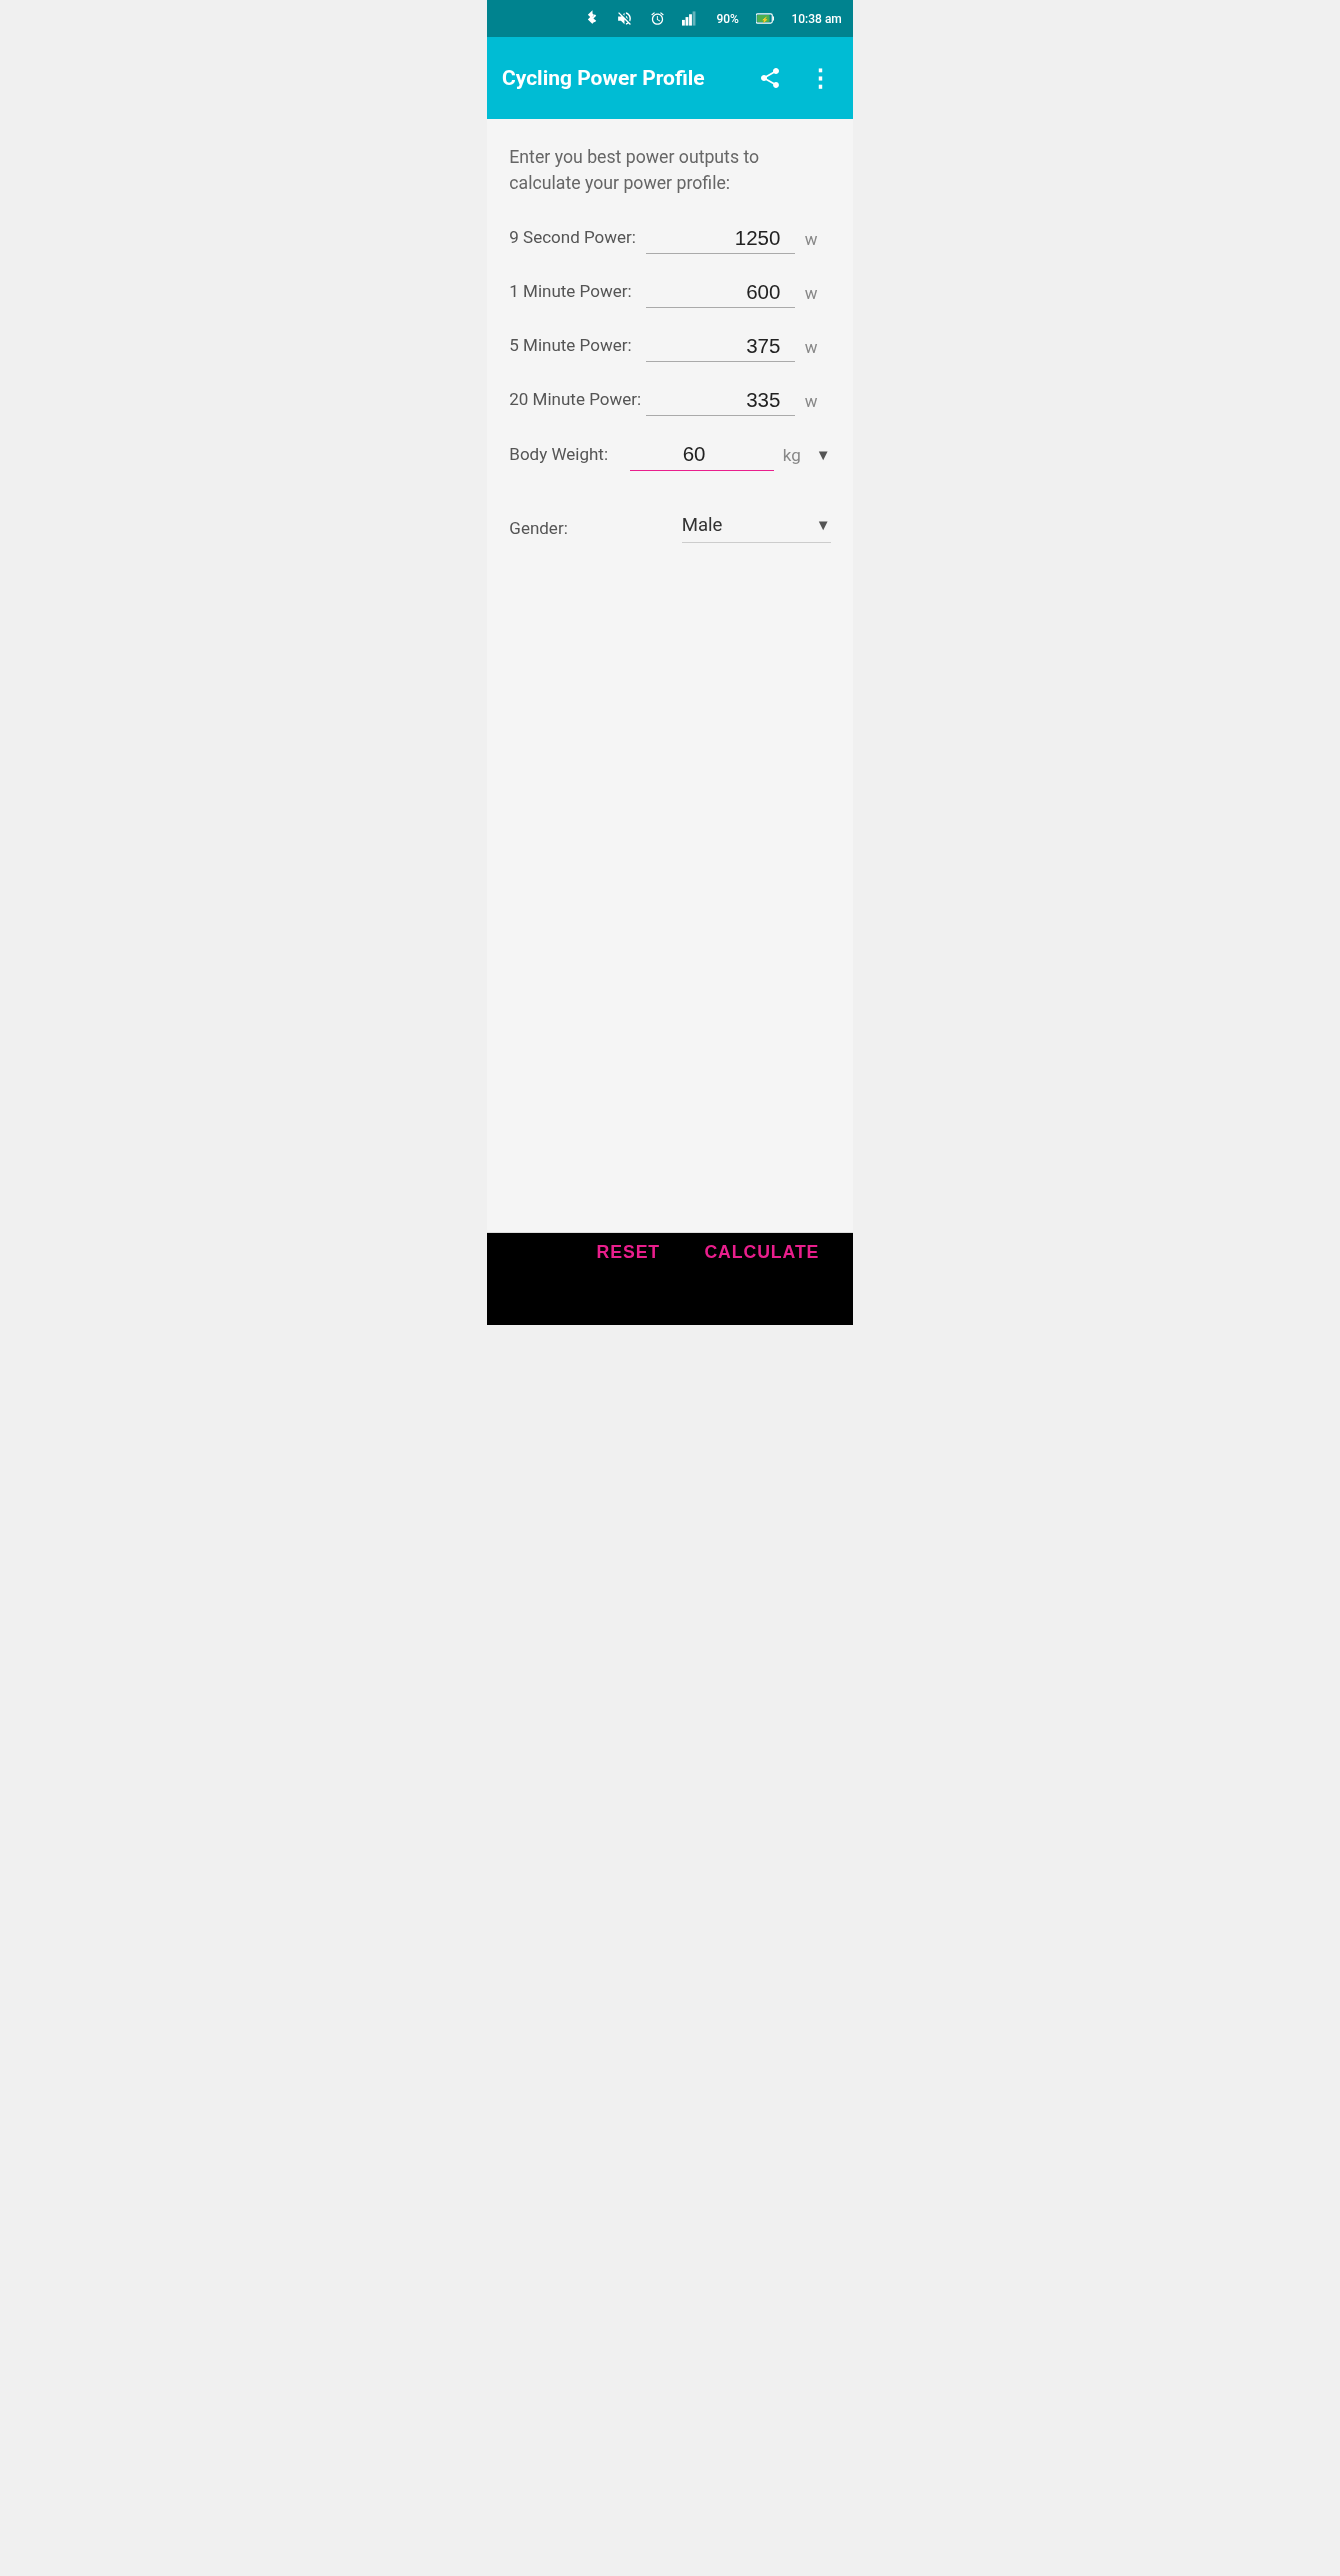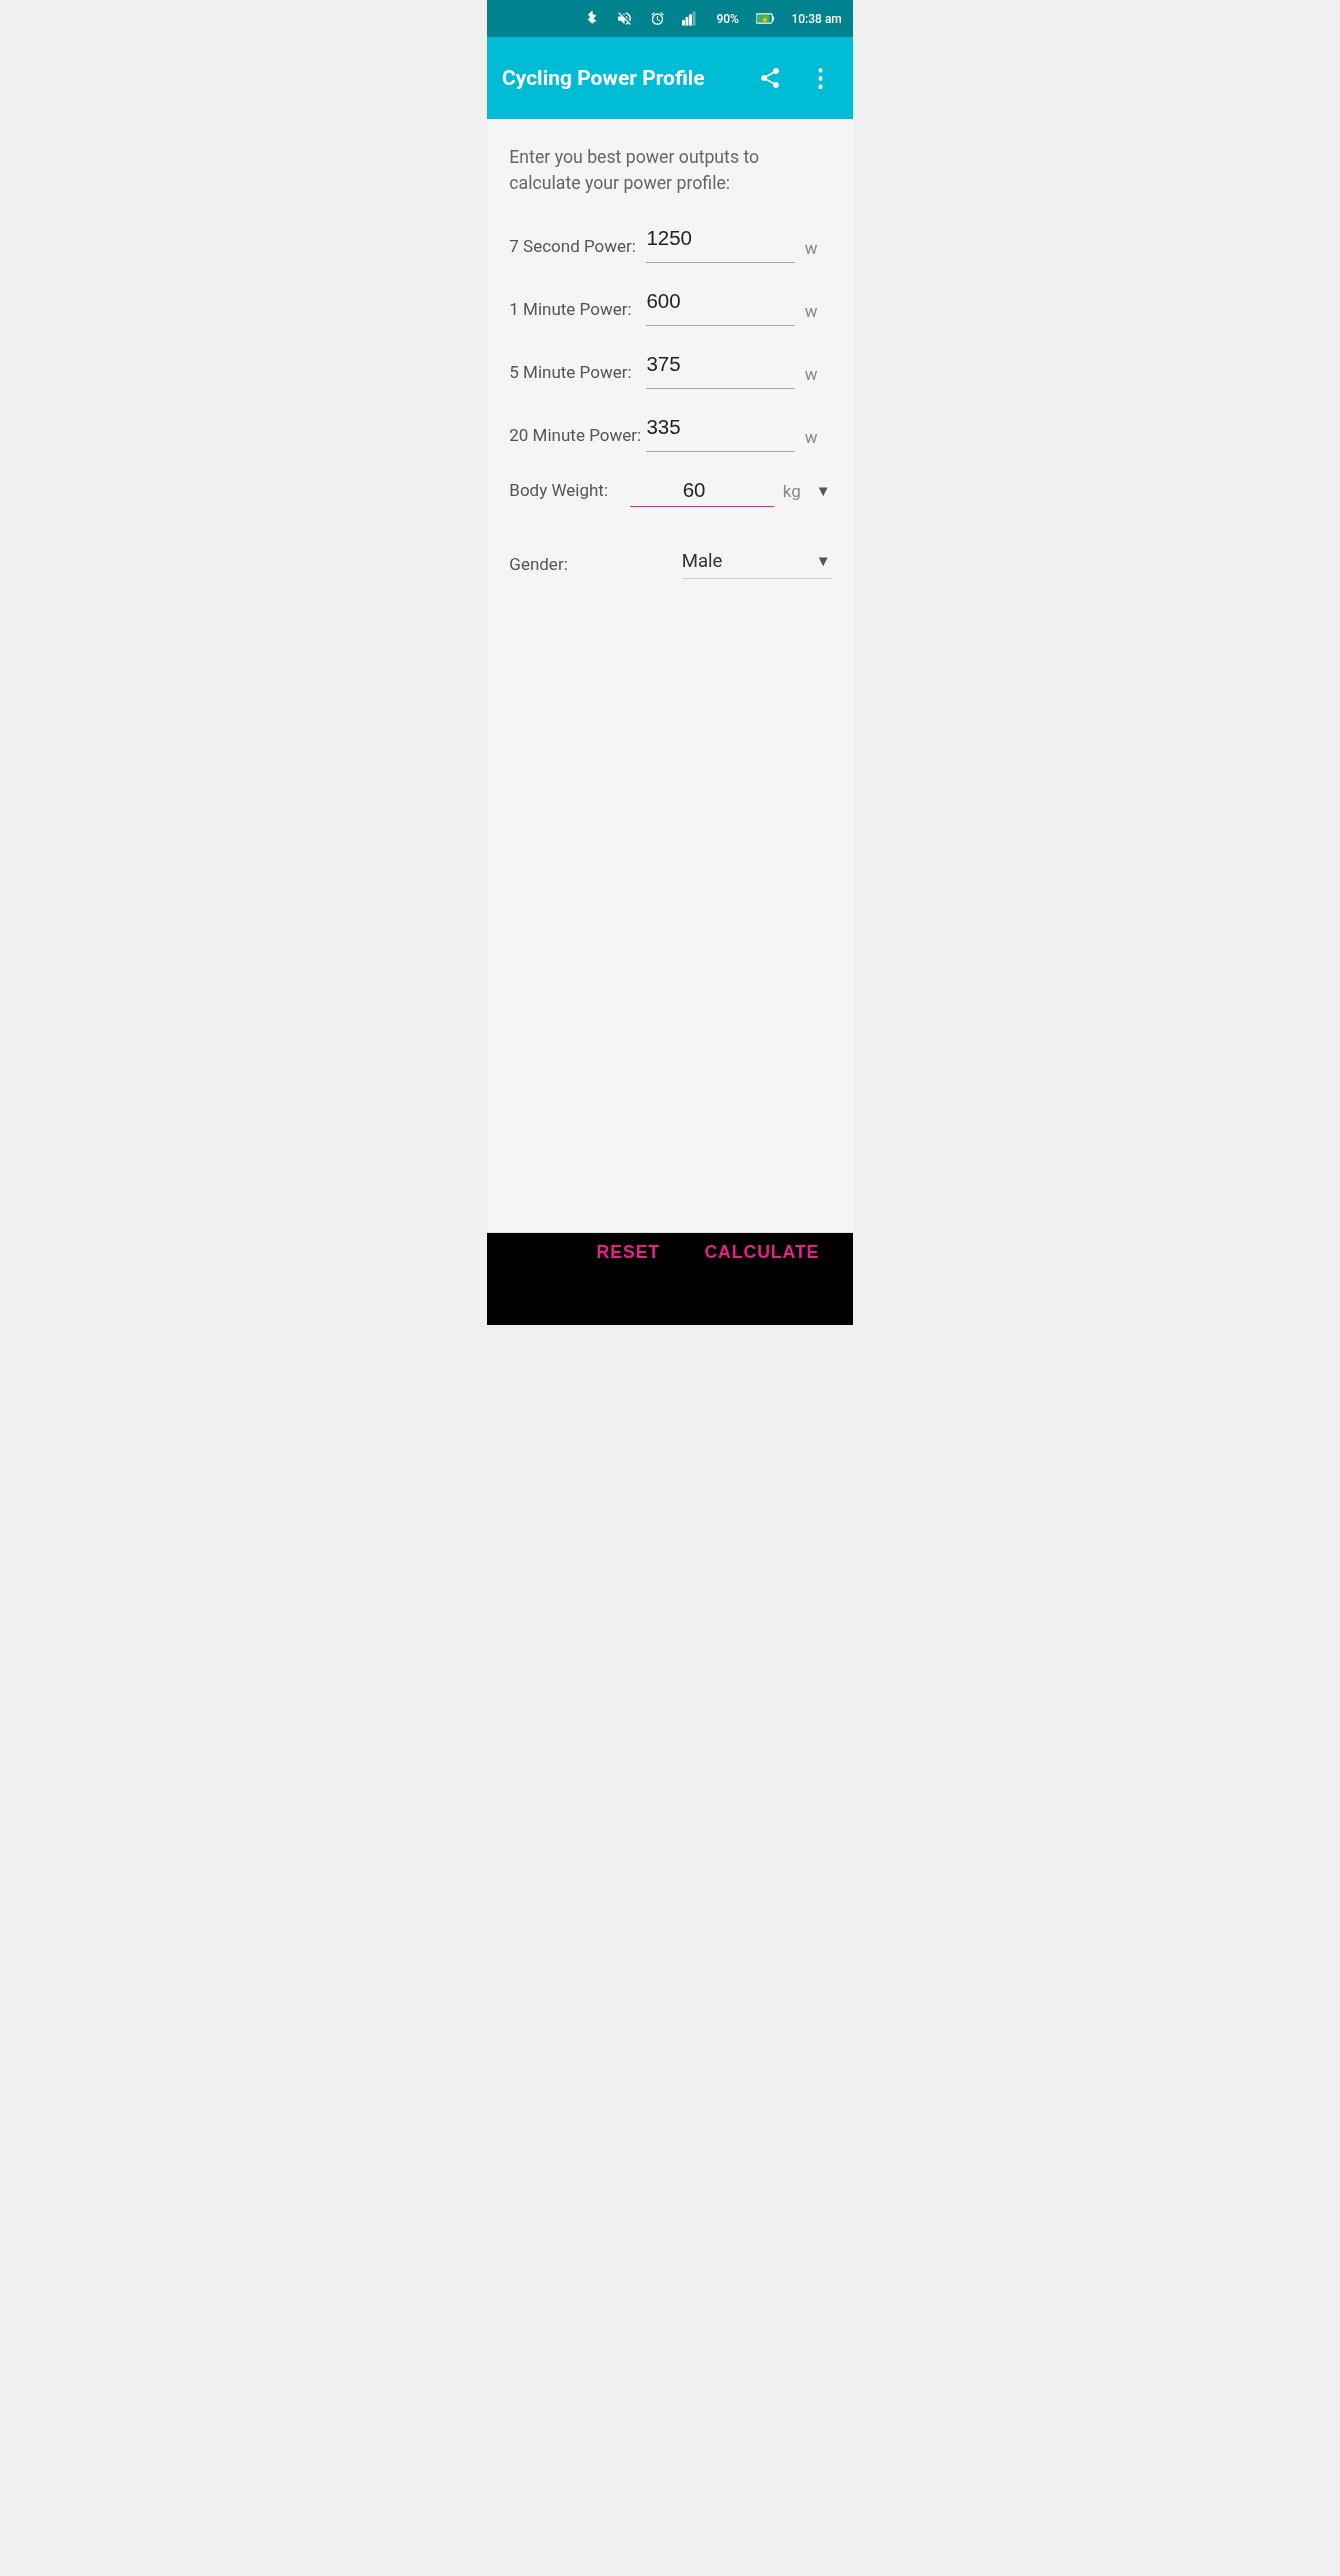--- a/index.html
+++ b/index.html
@@ -109,26 +109,26 @@
 
     .form-input-wrapper {
       display: flex;
       align-items: flex-end;
       gap: 9.3px;
     }
 
     .form-input {
       width: 149px;
       font-size: 20.5px;
-      text-align: left;
+      text-align: right;
       border: none;
       border-bottom: 1.4px solid #aaa;
       background: transparent;
       outline: none;
-      padding-bottom: 12px;
+      padding-bottom: 3px;
       color: #222;
     }
 
     .form-unit {
       color: #888;
       font-size: 17px;
       padding-bottom: 5.6px;
       min-width: 26px;
     }
 
@@ -306,21 +306,21 @@
       </svg>
     </div>
     <div class="more-dots icon-btn">⋮</div>
   </div>
 </div>
 
 <div class="content">
   <p class="description">Enter you best power outputs to calculate your power profile:</p>
 
   <div class="form-row">
-    <span class="form-label">7 Second Power:</span>
+    <span class="form-label">9 Second Power:</span>
     <div class="form-input-wrapper">
       <input type="number" class="form-input" value="1250" style="">
       <span class="form-unit">w</span>
     </div>
   </div>
 
   <div class="form-row">
     <span class="form-label">1 Minute Power:</span>
     <div class="form-input-wrapper">
       <input type="number" class="form-input" value="600" style="">

